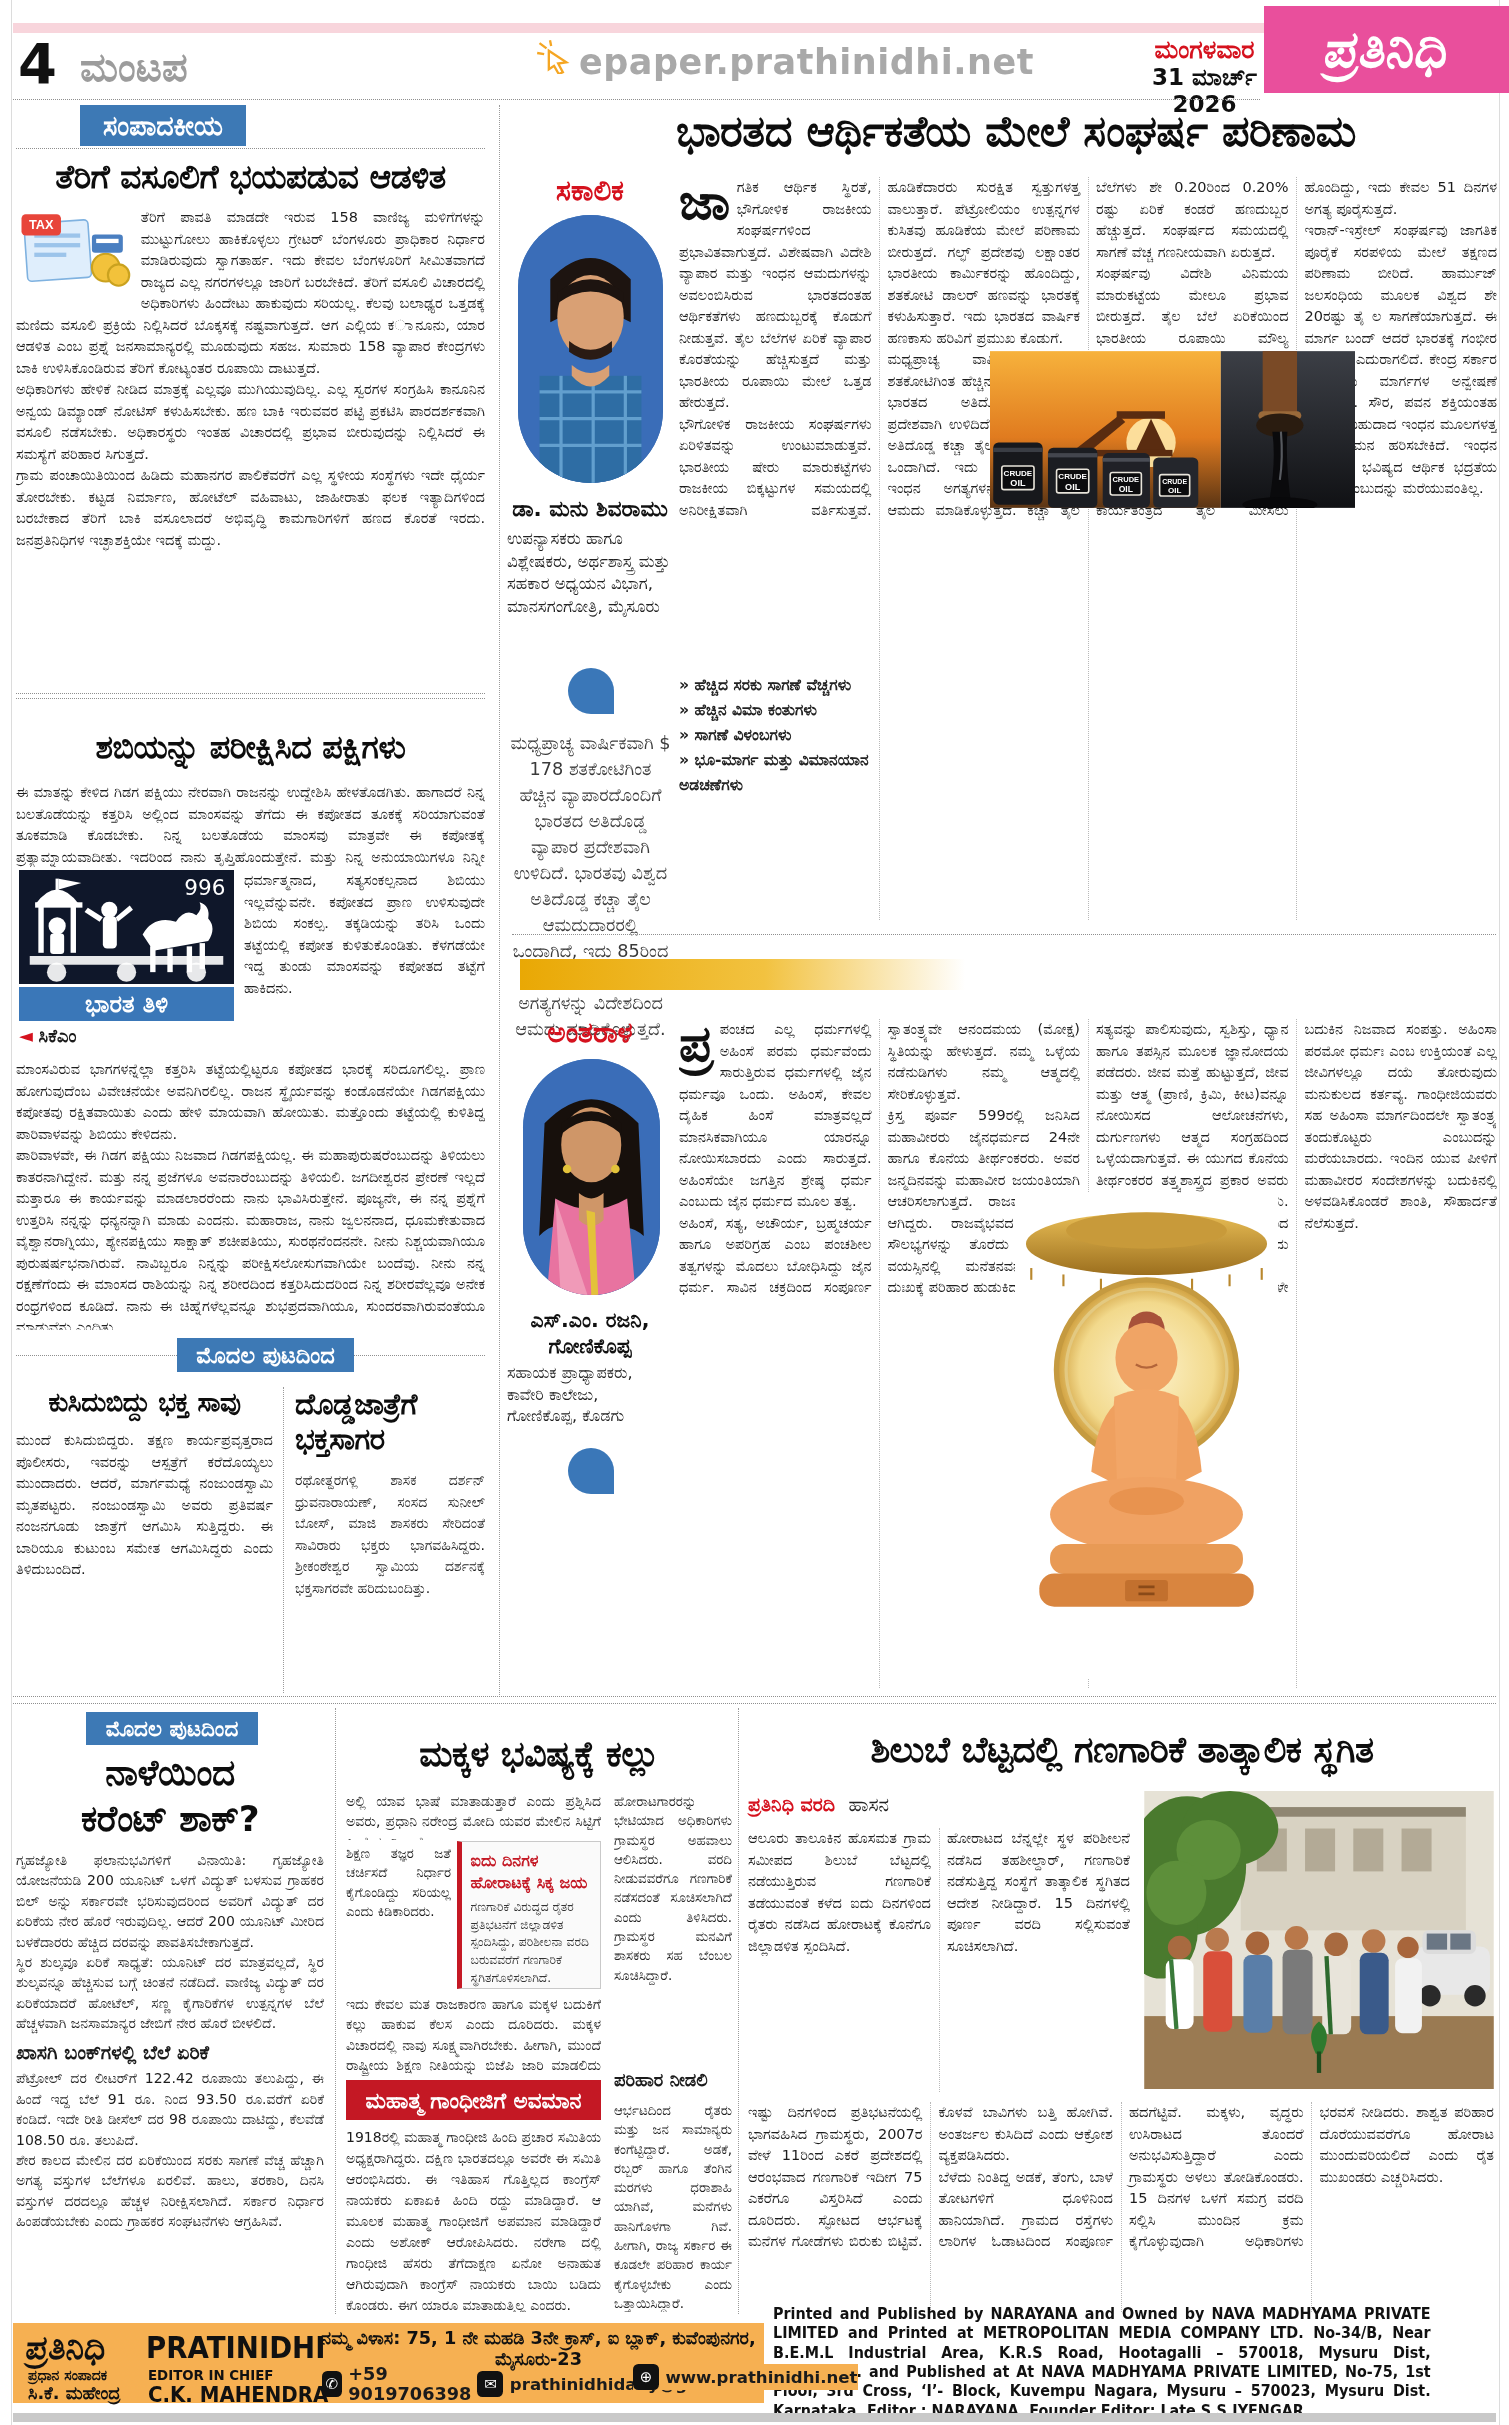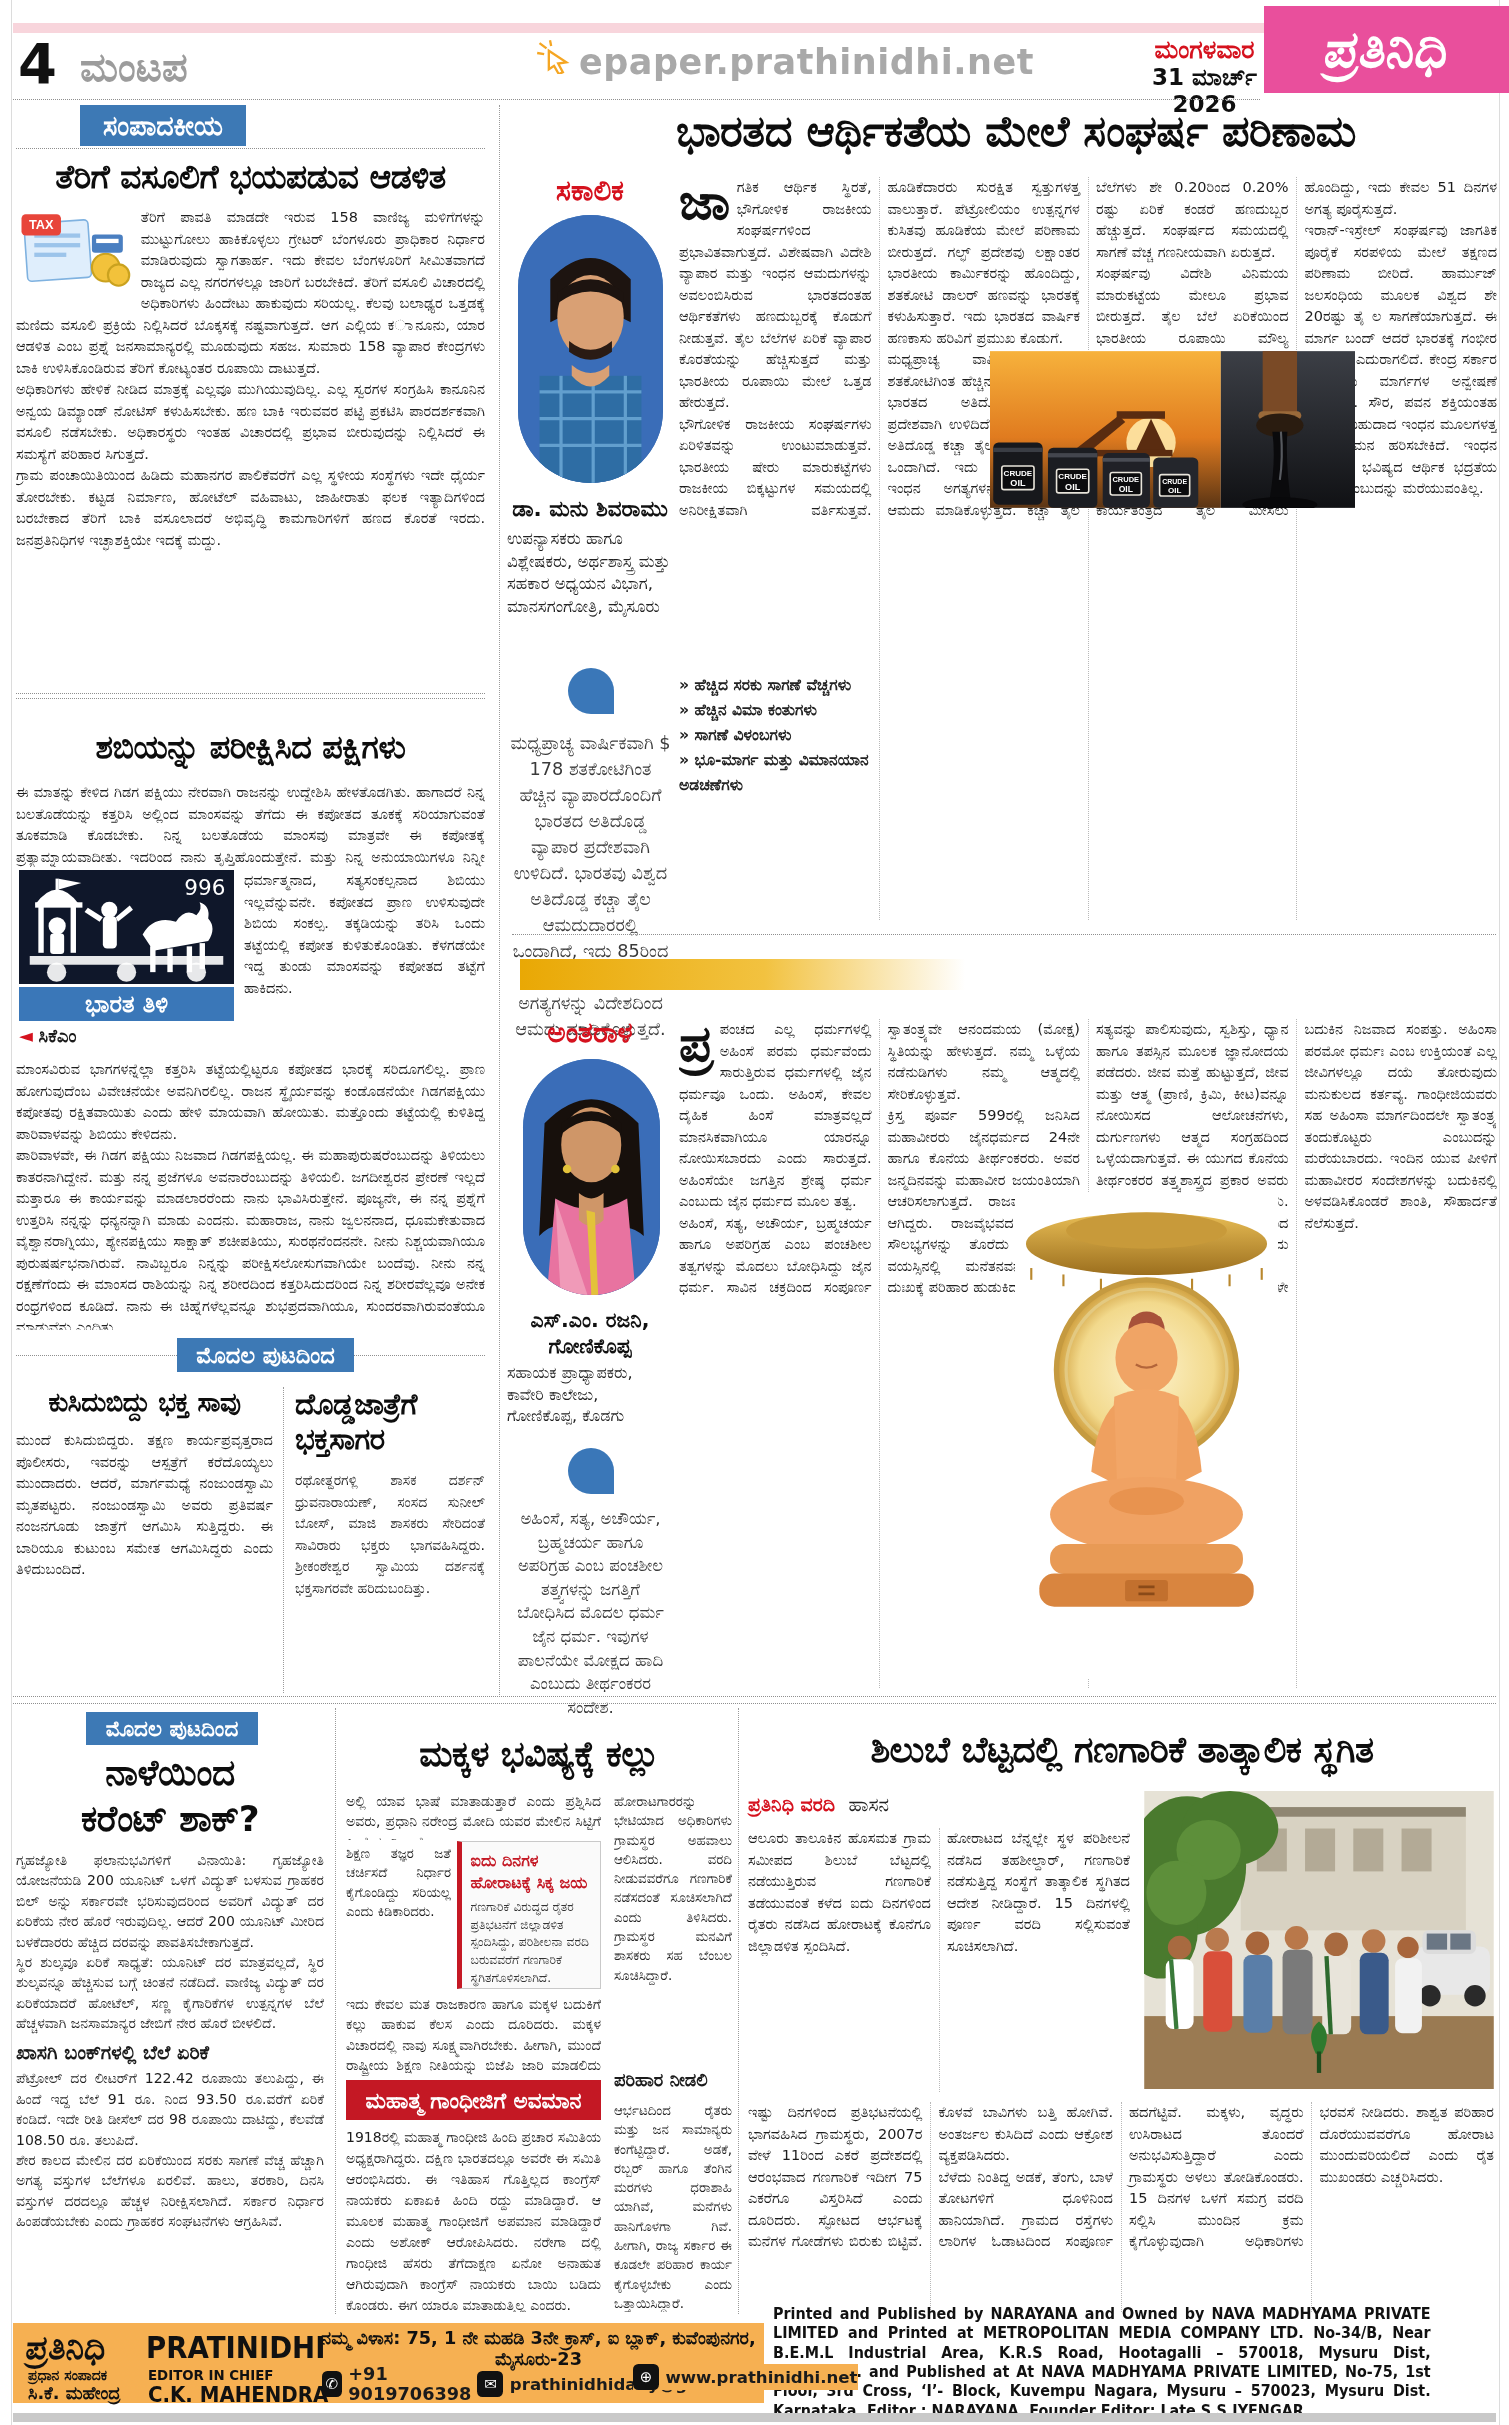--- a/index.html
+++ b/index.html
@@ -276,21 +276,20 @@
       <path d="M104 250 Q127 270 150 250 L150 300 Q127 322 104 300 Z" fill="#cf9668"></path>
       <path d="M118 282 Q127 420 127 440 L140 440 Q136 360 134 286 Z" fill="#e3c23a"></path>
     </svg>
   </div>
 
   <div class="abs authname" style="left:507px;top:1308px;width:166px;font-size:20.4px">ಎಸ್.ಎಂ. ರಜನಿ,</div>
   <div class="abs authname" style="left:507px;top:1334px;width:166px;font-size:20.4px">ಗೋಣಿಕೊಪ್ಪ</div>
   <div class="abs authdesc" style="left:507px;top:1362px;width:166px;font-size:16px;line-height:21.5px">ಸಹಾಯಕ ಪ್ರಾಧ್ಯಾಪಕರು, ಕಾವೇರಿ ಕಾಲೇಜು, ಗೋಣಿಕೊಪ್ಪ, ಕೊಡಗು</div>
 
   <div class="abs drop-icon" style="left:568px;top:1448px"></div>
-  <div class="abs pullq" style="left:510px;top:1507px;width:161px;font-size:16.6px;line-height:23.6px">ಅಹಿಂಸೆ, ಸತ್ಯ, ಅಚೌರ್ಯ, ಬ್ರಹ್ಮಚರ್ಯ ಹಾಗೂ ಅಪರಿಗ್ರಹ ಎಂಬ ಪಂಚಶೀಲ ತತ್ತ್ವಗಳನ್ನು ಜಗತ್ತಿಗೆ ಬೋಧಿಸಿದ ಮೊದಲ ಧರ್ಮ ಜೈನ ಧರ್ಮ. ಇವುಗಳ ಪಾಲನೆಯೇ ಮೋಕ್ಷದ ಹಾದಿ ಎಂಬುದು ತೀರ್ಥಂಕರರ ಸಂದೇಶ.</div>
 
   <div class="abs cols4 body-t just" style="left:679px;top:1019px;width:818px;height:669px;overflow:hidden">
     <span class="dc">ಪ್ರ</span><span class="pre">ಪಂಚದ ಎಲ್ಲ ಧರ್ಮಗಳಲ್ಲಿ ಅಹಿಂಸೆ ಪರಮ ಧರ್ಮವೆಂದು ಸಾರುತ್ತಿರುವ ಧರ್ಮಗಳಲ್ಲಿ ಜೈನ ಧರ್ಮವೂ ಒಂದು. ಅಹಿಂಸೆ, ಕೇವಲ ದೈಹಿಕ ಹಿಂಸೆ ಮಾತ್ರವಲ್ಲದೆ ಮಾನಸಿಕವಾಗಿಯೂ ಯಾರನ್ನೂ ನೋಯಿಸಬಾರದು ಎಂದು ಸಾರುತ್ತದೆ. ಅಹಿಂಸೆಯೇ ಜಗತ್ತಿನ ಶ್ರೇಷ್ಠ ಧರ್ಮ ಎಂಬುದು ಜೈನ ಧರ್ಮದ ಮೂಲ ತತ್ವ.
 ಅಹಿಂಸೆ, ಸತ್ಯ, ಅಚೌರ್ಯ, ಬ್ರಹ್ಮಚರ್ಯ ಹಾಗೂ ಅಪರಿಗ್ರಹ ಎಂಬ ಪಂಚಶೀಲ ತತ್ವಗಳನ್ನು ಮೊದಲು ಬೋಧಿಸಿದ್ದು ಜೈನ ಧರ್ಮ. ಸಾವಿನ ಚಕ್ರದಿಂದ ಸಂಪೂರ್ಣ ಸ್ವಾತಂತ್ರ್ಯವೇ ಆನಂದಮಯ (ಮೋಕ್ಷ) ಸ್ಥಿತಿಯನ್ನು ಹೇಳುತ್ತದೆ. ನಮ್ಮ ಒಳ್ಳೆಯ ನಡೆನುಡಿಗಳು ನಮ್ಮ ಆತ್ಮದಲ್ಲಿ ಸೇರಿಕೊಳ್ಳುತ್ತವೆ.
 ಕ್ರಿಸ್ತ ಪೂರ್ವ 599ರಲ್ಲಿ ಜನಿಸಿದ ಮಹಾವೀರರು ಜೈನಧರ್ಮದ 24ನೇ ಹಾಗೂ ಕೊನೆಯ ತೀರ್ಥಂಕರರು. ಅವರ ಜನ್ಮದಿನವನ್ನು ಮಹಾವೀರ ಜಯಂತಿಯಾಗಿ ಆಚರಿಸಲಾಗುತ್ತದೆ. ರಾಜಮನೆತನದವರೇ ಆಗಿದ್ದರು. ರಾಜವೈಭವದ ಸುಖಗಳು, ಸೌಲಭ್ಯಗಳನ್ನು ತೊರೆದು ಮೂವತ್ತನೇ ವಯಸ್ಸಿನಲ್ಲಿ ಮನೆತನವನ್ನು ತ್ಯಜಿಸಿ ದುಃಖಕ್ಕೆ ಪರಿಹಾರ ಹುಡುಕಿದರು.
 ಸತ್ಯವನ್ನು ಪಾಲಿಸುವುದು, ಸ್ವಶಿಸ್ತು, ಧ್ಯಾನ ಹಾಗೂ ತಪಸ್ಸಿನ ಮೂಲಕ ಜ್ಞಾನೋದಯ ಪಡೆದರು. ಜೀವ ಮತ್ತೆ ಹುಟ್ಟುತ್ತದೆ, ಜೀವ ಮತ್ತು ಆತ್ಮ (ಪ್ರಾಣಿ, ಕ್ರಿಮಿ, ಕೀಟ)ವನ್ನೂ ನೋಯಿಸದ ಆಲೋಚನೆಗಳು, ದುರ್ಗುಣಗಳು ಆತ್ಮದ ಸಂಗ್ರಹದಿಂದ ಒಳ್ಳೆಯದಾಗುತ್ತವೆ. ಈ ಯುಗದ ಕೊನೆಯ ತೀರ್ಥಂಕರರ ತತ್ತ್ವಶಾಸ್ತ್ರದ ಪ್ರಕಾರ ಅವರು ಧ್ಯಾನಸ್ಥ ಸ್ಥಿತಿಯನ್ನು ಪಡೆದಿದ್ದರು. ಅಜ್ಞಾನದಿಂದಾಗಿ ಅಂಟಿದ ಕರ್ಮಗಳಿಂದ ನಂತರ ವಿಮುಕ್ತಿ ದೊರೆಯುತ್ತದೆ ಎಂದು ನಂಬಲಾಗಿದೆ.
 ಮಾನವೀಯತೆ, ಕರುಣೆ, ಪ್ರಾಮಾಣಿಕತೆಗಳೇ ಬದುಕಿನ ನಿಜವಾದ ಸಂಪತ್ತು. ಅಹಿಂಸಾ ಪರಮೋ ಧರ್ಮಃ ಎಂಬ ಉಕ್ತಿಯಂತೆ ಎಲ್ಲ ಜೀವಿಗಳಲ್ಲೂ ದಯೆ ತೋರುವುದು ಮನುಕುಲದ ಕರ್ತವ್ಯ. ಗಾಂಧೀಜಿಯವರು ಸಹ ಅಹಿಂಸಾ ಮಾರ್ಗದಿಂದಲೇ ಸ್ವಾತಂತ್ರ್ಯ ತಂದುಕೊಟ್ಟರು ಎಂಬುದನ್ನು ಮರೆಯಬಾರದು. ಇಂದಿನ ಯುವ ಪೀಳಿಗೆ ಮಹಾವೀರರ ಸಂದೇಶಗಳನ್ನು ಬದುಕಿನಲ್ಲಿ ಅಳವಡಿಸಿಕೊಂಡರೆ ಶಾಂತಿ, ಸೌಹಾರ್ದತೆ ನೆಲೆಸುತ್ತದೆ.</span>
   </div>
 
   <div class="abs" style="left:1015px;top:1193px;width:263px;height:485px;background:#fff">
@@ -463,21 +462,21 @@
 
   <div class="abs x cond" style="left:146px;top:2330px;font-size:30px;color:#111">PRATINIDHI</div>
   <div class="abs b cond" style="left:148px;top:2367px;font-size:14.5px;color:#111">EDITOR IN CHIEF</div>
   <div class="abs x cond" style="left:148px;top:2382px;font-size:21.5px;color:#111">C.K. MAHENDRA</div>
 
   <div class="abs b center" style="left:316px;top:2328px;width:445px;font-size:17.7px;color:#111">ನಮ್ಮ ವಿಳಾಸ: 75, 1 ನೇ ಮಹಡಿ 3ನೇ ಕ್ರಾಸ್, ಐ ಬ್ಲಾಕ್, ಕುವೆಂಪುನಗರ, ಮೈಸೂರು-23</div>
 
   <div class="abs" style="left:322px;top:2364px;width:440px;display:flex;align-items:center;justify-content:space-between">
     <div style="display:flex;align-items:center;gap:6.4px">
       <span class="contact-ico">✆</span>
-      <span class="b" style="font-size:17.7px">+91 9019706398</span>
+      <span class="b" style="font-size:17.7px">+59 9019706398</span>
     </div>
     <div style="width:1.1px;height:38px;background:#111"></div>
     <div style="display:flex;align-items:center;gap:6.4px">
       <span class="contact-ico">✉</span>
       <span class="b" style="font-size:16.6px">prathinidhidaily@gmail.com</span>
     </div>
   </div>
 
   <div class="abs" style="left:764px;top:2323px;width:732px;height:80px;background:#fff;box-sizing:border-box;padding:5.4px 8.6px;display:flex;align-items:center">
     <div class="b just cond" style="font-size:15.6px;line-height:19.3px;color:#111;width:106%">Printed and Published by NARAYANA and Owned by NAVA MADHYAMA PRIVATE LIMITED and Printed at METROPOLITAN MEDIA COMPANY LTD.  No-34/B, Near B.E.M.L Industrial Area, K.R.S Road, Hootagalli – 570018, Mysuru Dist, Karnataka. and  Published at  At  NAVA MADHYAMA PRIVATE LIMITED, No-75, 1st Floor, 3rd Cross, ‘I’- Block, Kuvempu Nagara, Mysuru – 570023,  Mysuru Dist.  Karnataka.  Editor : NARAYANA. Founder Editor: Late S.S.IYENGAR.</div>

